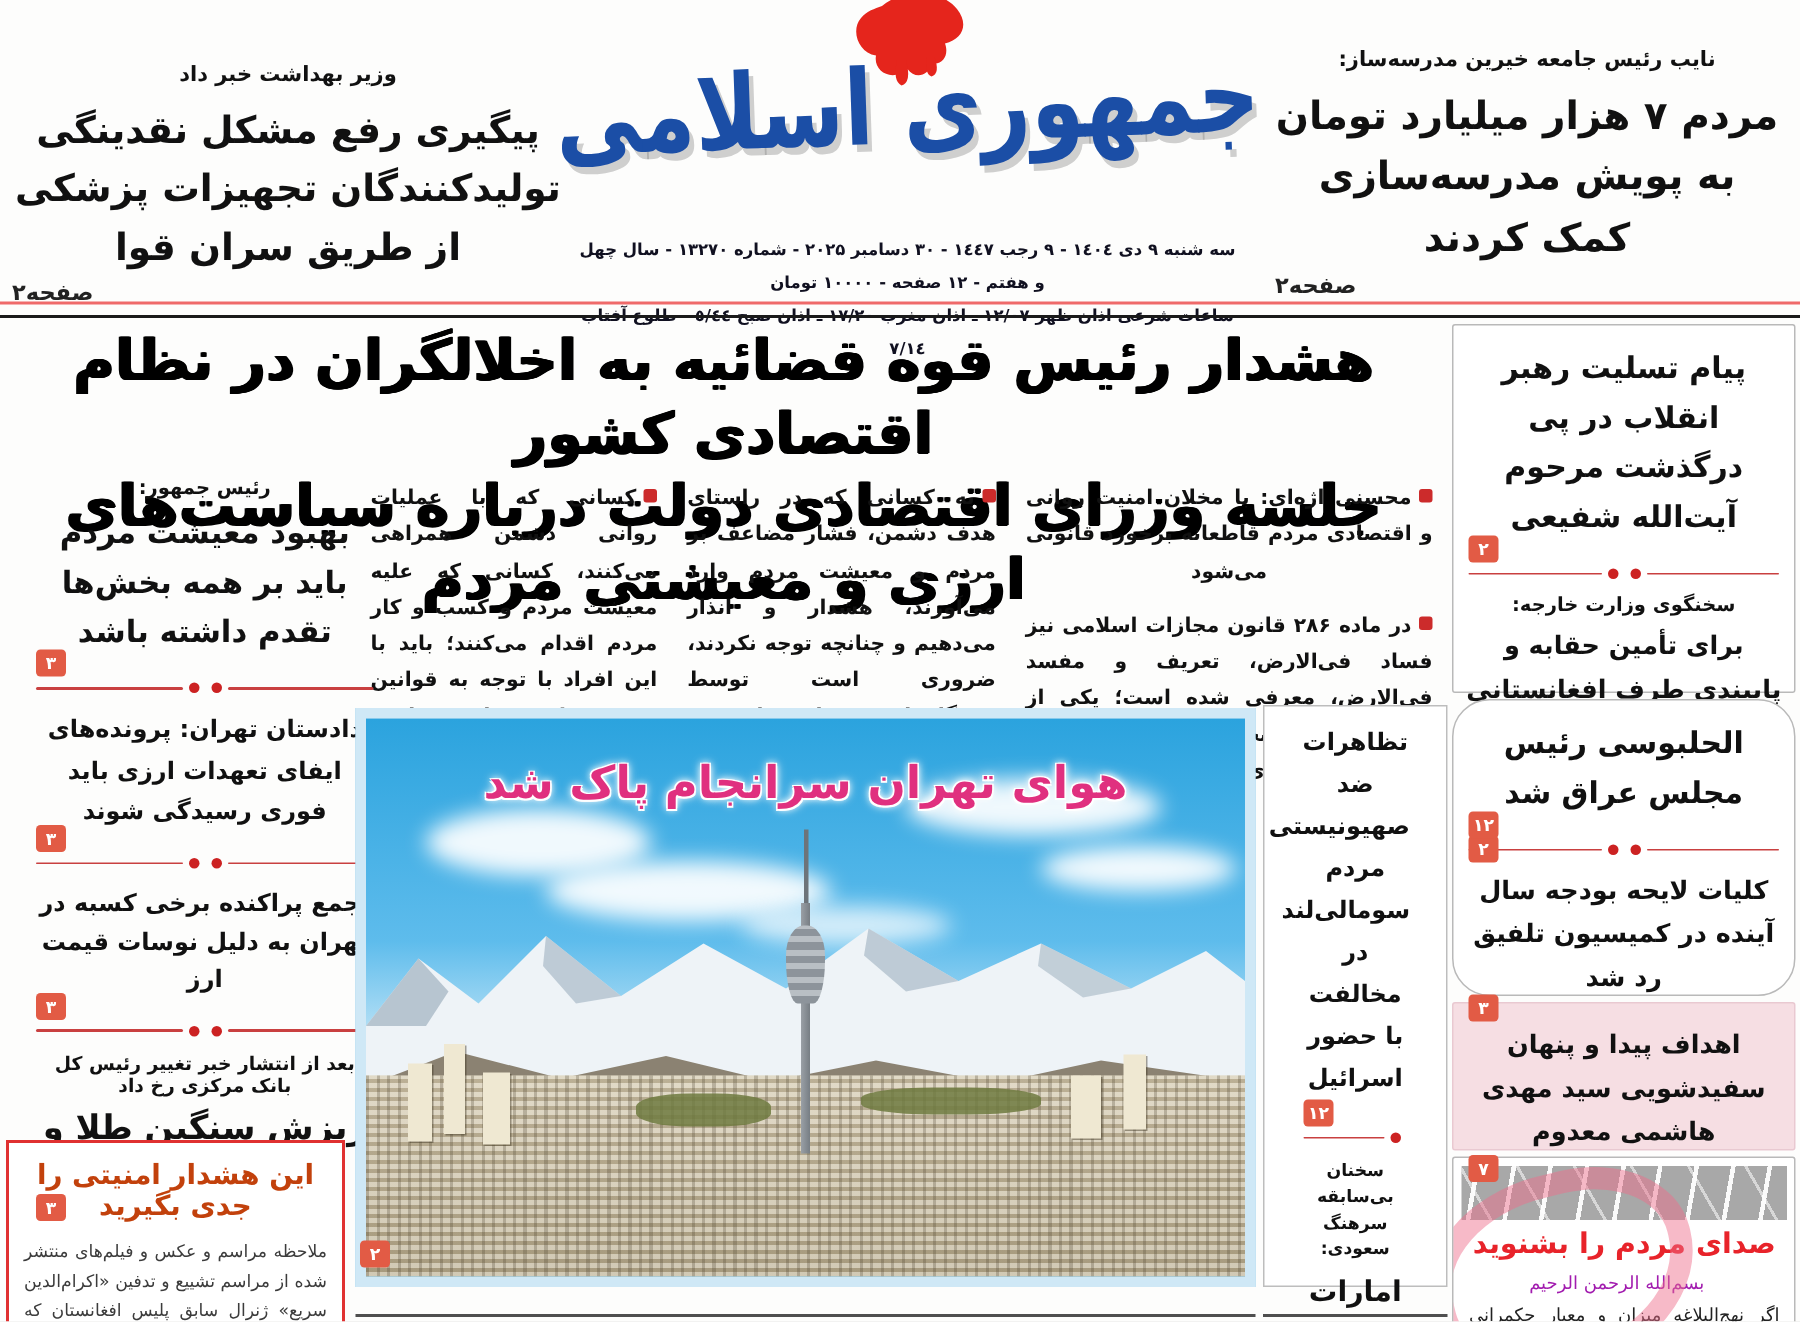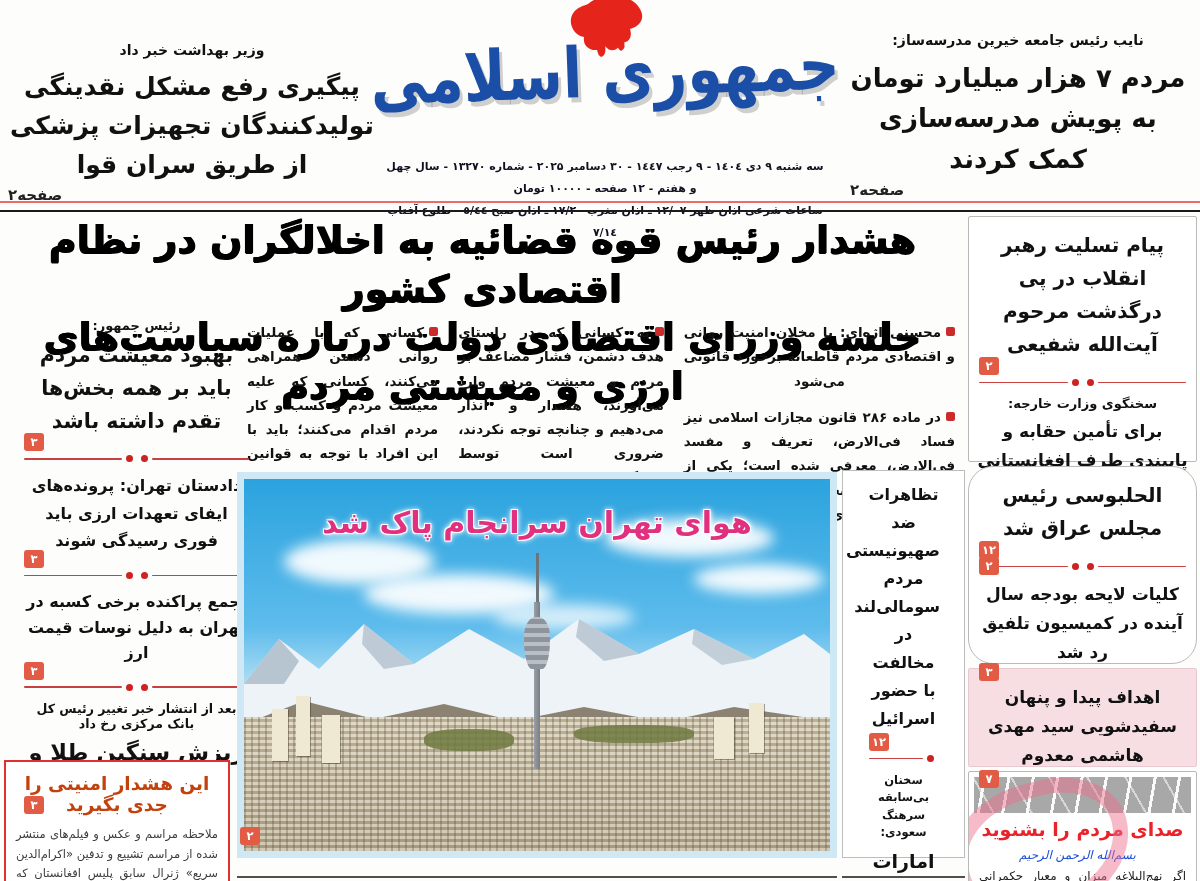--- a/index.html
+++ b/index.html
@@ -107,21 +107,21 @@
   .rc-item .t-lg{font-size:20px;font-weight:bold;line-height:1.65;margin:0;}
   .rc-item .t-md{font-size:17px;font-weight:bold;line-height:1.7;margin:0;}
   .rbox.pink{background:#f6dee3;border-color:#e9c9d1;padding-top:14px;height:99px;}
   .voice-box{height:112px;padding:0;overflow:hidden;}
   .strip{height:36px;background-color:#a8a8a8;
     background-image:
       repeating-linear-gradient(100deg,rgba(255,255,255,0) 0 9px,rgba(255,255,255,.95) 9px 12px,rgba(255,255,255,0) 12px 24px),
       repeating-linear-gradient(60deg,rgba(255,255,255,0) 0 16px,rgba(255,255,255,.55) 16px 18px,rgba(255,255,255,0) 18px 33px);
     margin:5px;}
   .voice-title{color:#e8232a;font-size:19px;font-weight:bold;text-align:center;margin:4px 0 8px 0;}
-  .voice-line1{font-size:12px;text-align:center;margin:0 10px 4px 0;color:#1d4ed8;font-style:italic;}
+  .voice-line1{font-size:12px;text-align:center;margin:0 10px 4px 0;color:#a21caf;}
   .voice-line2{font-size:12px;text-align:justify;margin:0 10px;color:#222;line-height:1.7;}
   .wm{position:absolute;left:-18px;bottom:-34px;width:150px;height:104px;
     border:15px solid rgba(238,110,140,.48);border-radius:52% 44% 58% 46%;
     transform:rotate(-14deg);pointer-events:none;}
   .cutline{position:absolute;top:876px;height:2px;background:#4f4f4f;}
 </style>
 </head>
 <body>
 
 <div class="canvas">

